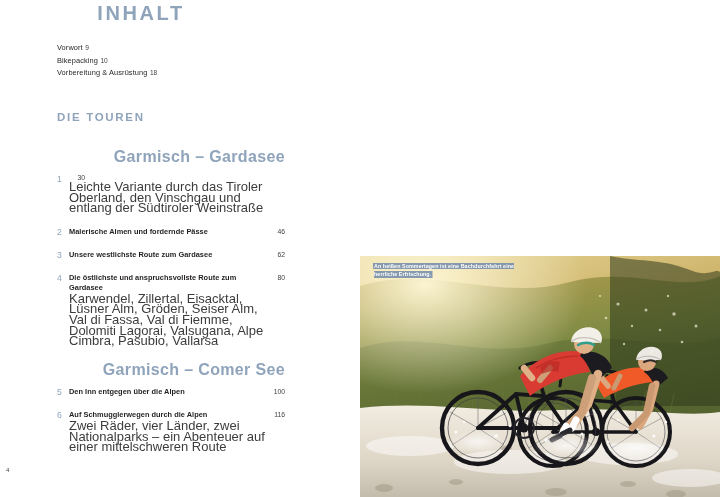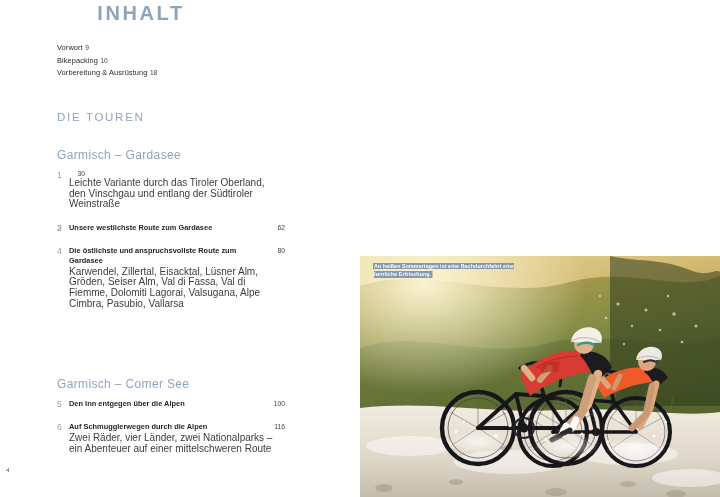--- a/index.html
+++ b/index.html
@@ -38,30 +38,31 @@
     font-size: 20px;
     font-weight: 700;
     letter-spacing: 2.6px;
     color: #8fa4bb;
   }
   .die-touren {
     position: absolute;
     left: 57px;
     top: 111px;
     font-size: 11.5px;
-    font-weight: 400;
+    font-weight: 700;
     letter-spacing: 1.7px;
     color: #8fa4bb;
   }
   .section-head {
-    font-size: 12px;
-    font-weight: 400;
+    font-size: 16px;
+    font-weight: 700;
     letter-spacing: 0.35px;
     color: #8fa4bb;
     margin: 0 0 8px 0;
+    text-align: right;
   }
 
   
   .frontmatter {
     position: absolute;
     left: 57px;
     top: 42px;
     line-height: 12.6px;
   }
   .fm-row {
@@ -85,21 +86,20 @@
     position: absolute;
     left: 57px;
     top: 148px;
     width: 228px;
   }
   .tours-left-2 {
     position: absolute;
     left: 57px;
     top: 361px;
     width: 228px;
-    margin-top: 16px;
   }
   .tour {
     position: relative;
     padding-left: 12px;
     margin-bottom: 13px;
   }
   .tour-num {
     position: absolute;
     left: 0;
     top: 0;
@@ -122,21 +122,21 @@
     letter-spacing: 0.02px;
   }
   .tour-page {
     font-size: 6.8px;
     color: #3f3f3f;
     flex: 0 0 auto;
     text-align: right;
     min-width: 16px;
   }
   .tour-desc {
-    font-size: 10px;
+    font-size: 13px;
     color: #3c3c3c;
     line-height: 10.6px;
     margin-top: 1px;
     max-width: 205px;
   }
 
   
   .folio {
     position: absolute;
     left: 6px;
@@ -201,20 +201,24 @@
       <div class="tour">
         <span class="tour-num">1</span>
         <div class="tour-head">
           <span class="tour-page">30</span>
         </div>
         <div class="tour-desc">Leichte Variante durch das Tiroler Oberland, den Vinschgau und entlang der Südtiroler Weinstraße</div>
       </div>
 
       <div class="tour">
         <span class="tour-num">2</span>
+        <div class="tour-head">
+          <span class="tour-title">Malerische Almen und fordernde Pässe</span>
+          <span class="tour-page">46</span>
+        </div>
       </div>
 
       <div class="tour">
         <span class="tour-num">3</span>
         <div class="tour-head">
           <span class="tour-title">Unsere westlichste Route zum Gardasee</span>
           <span class="tour-page">62</span>
         </div>
       </div>
 

